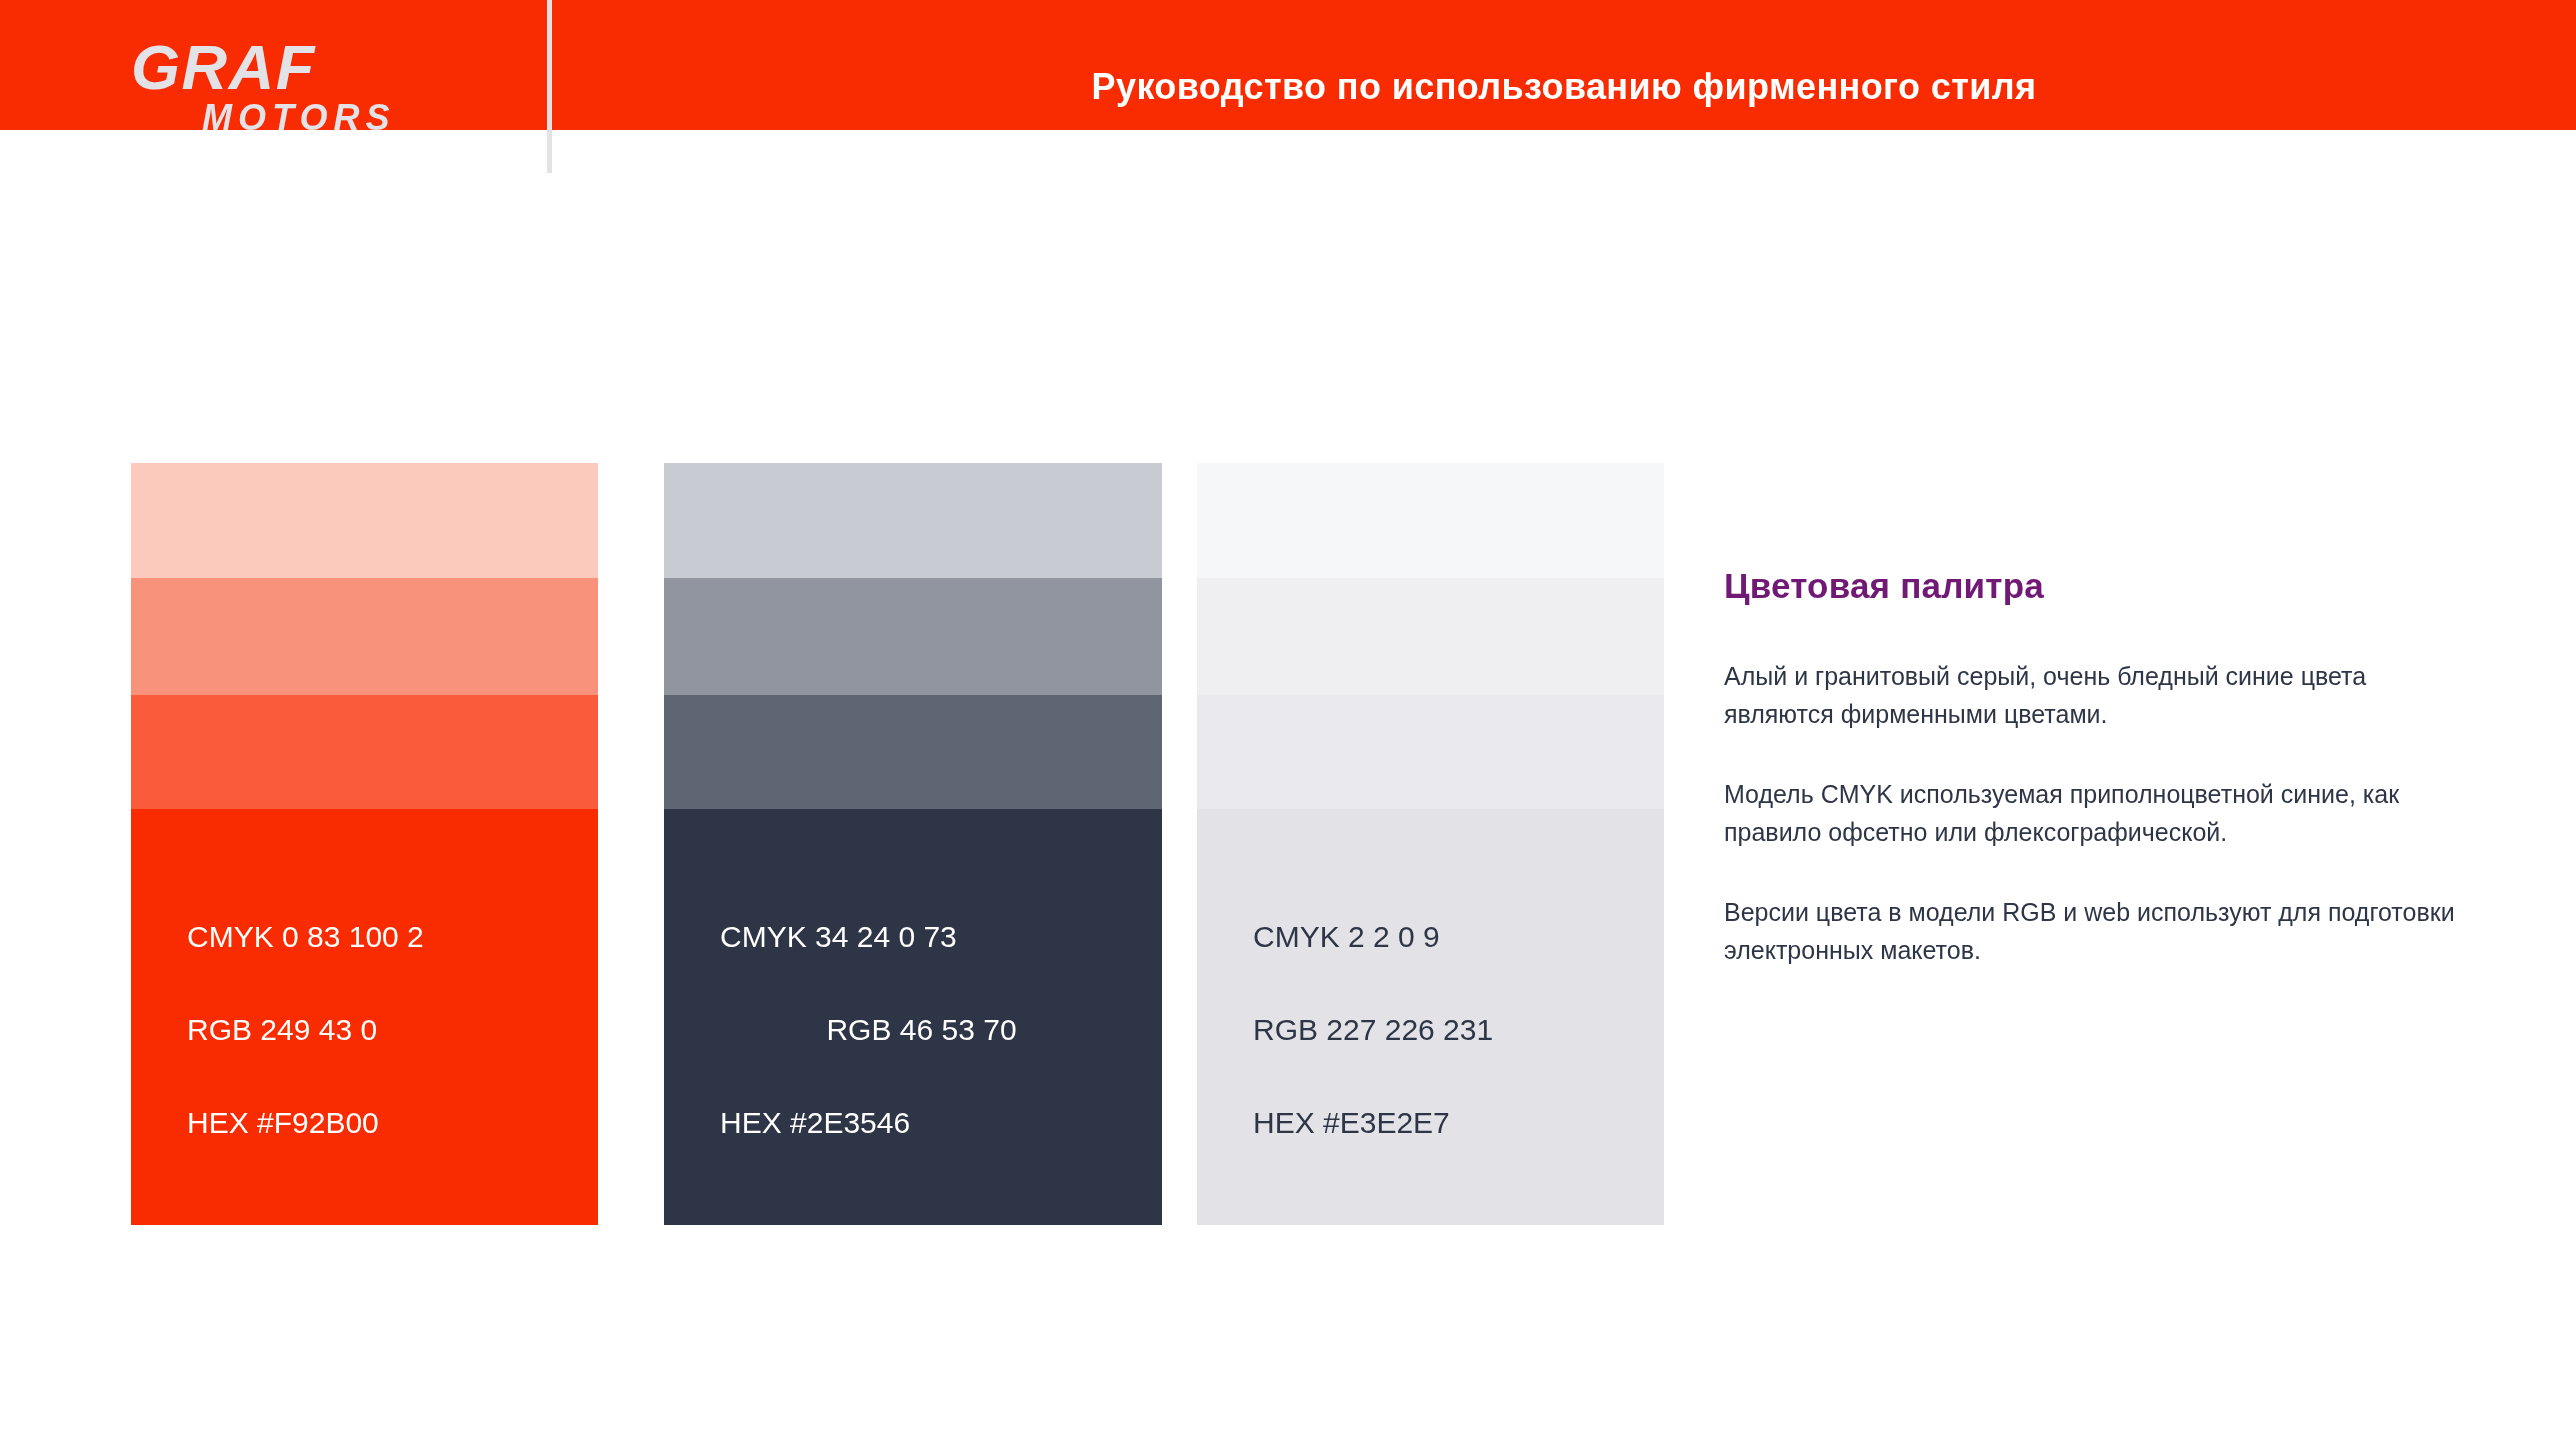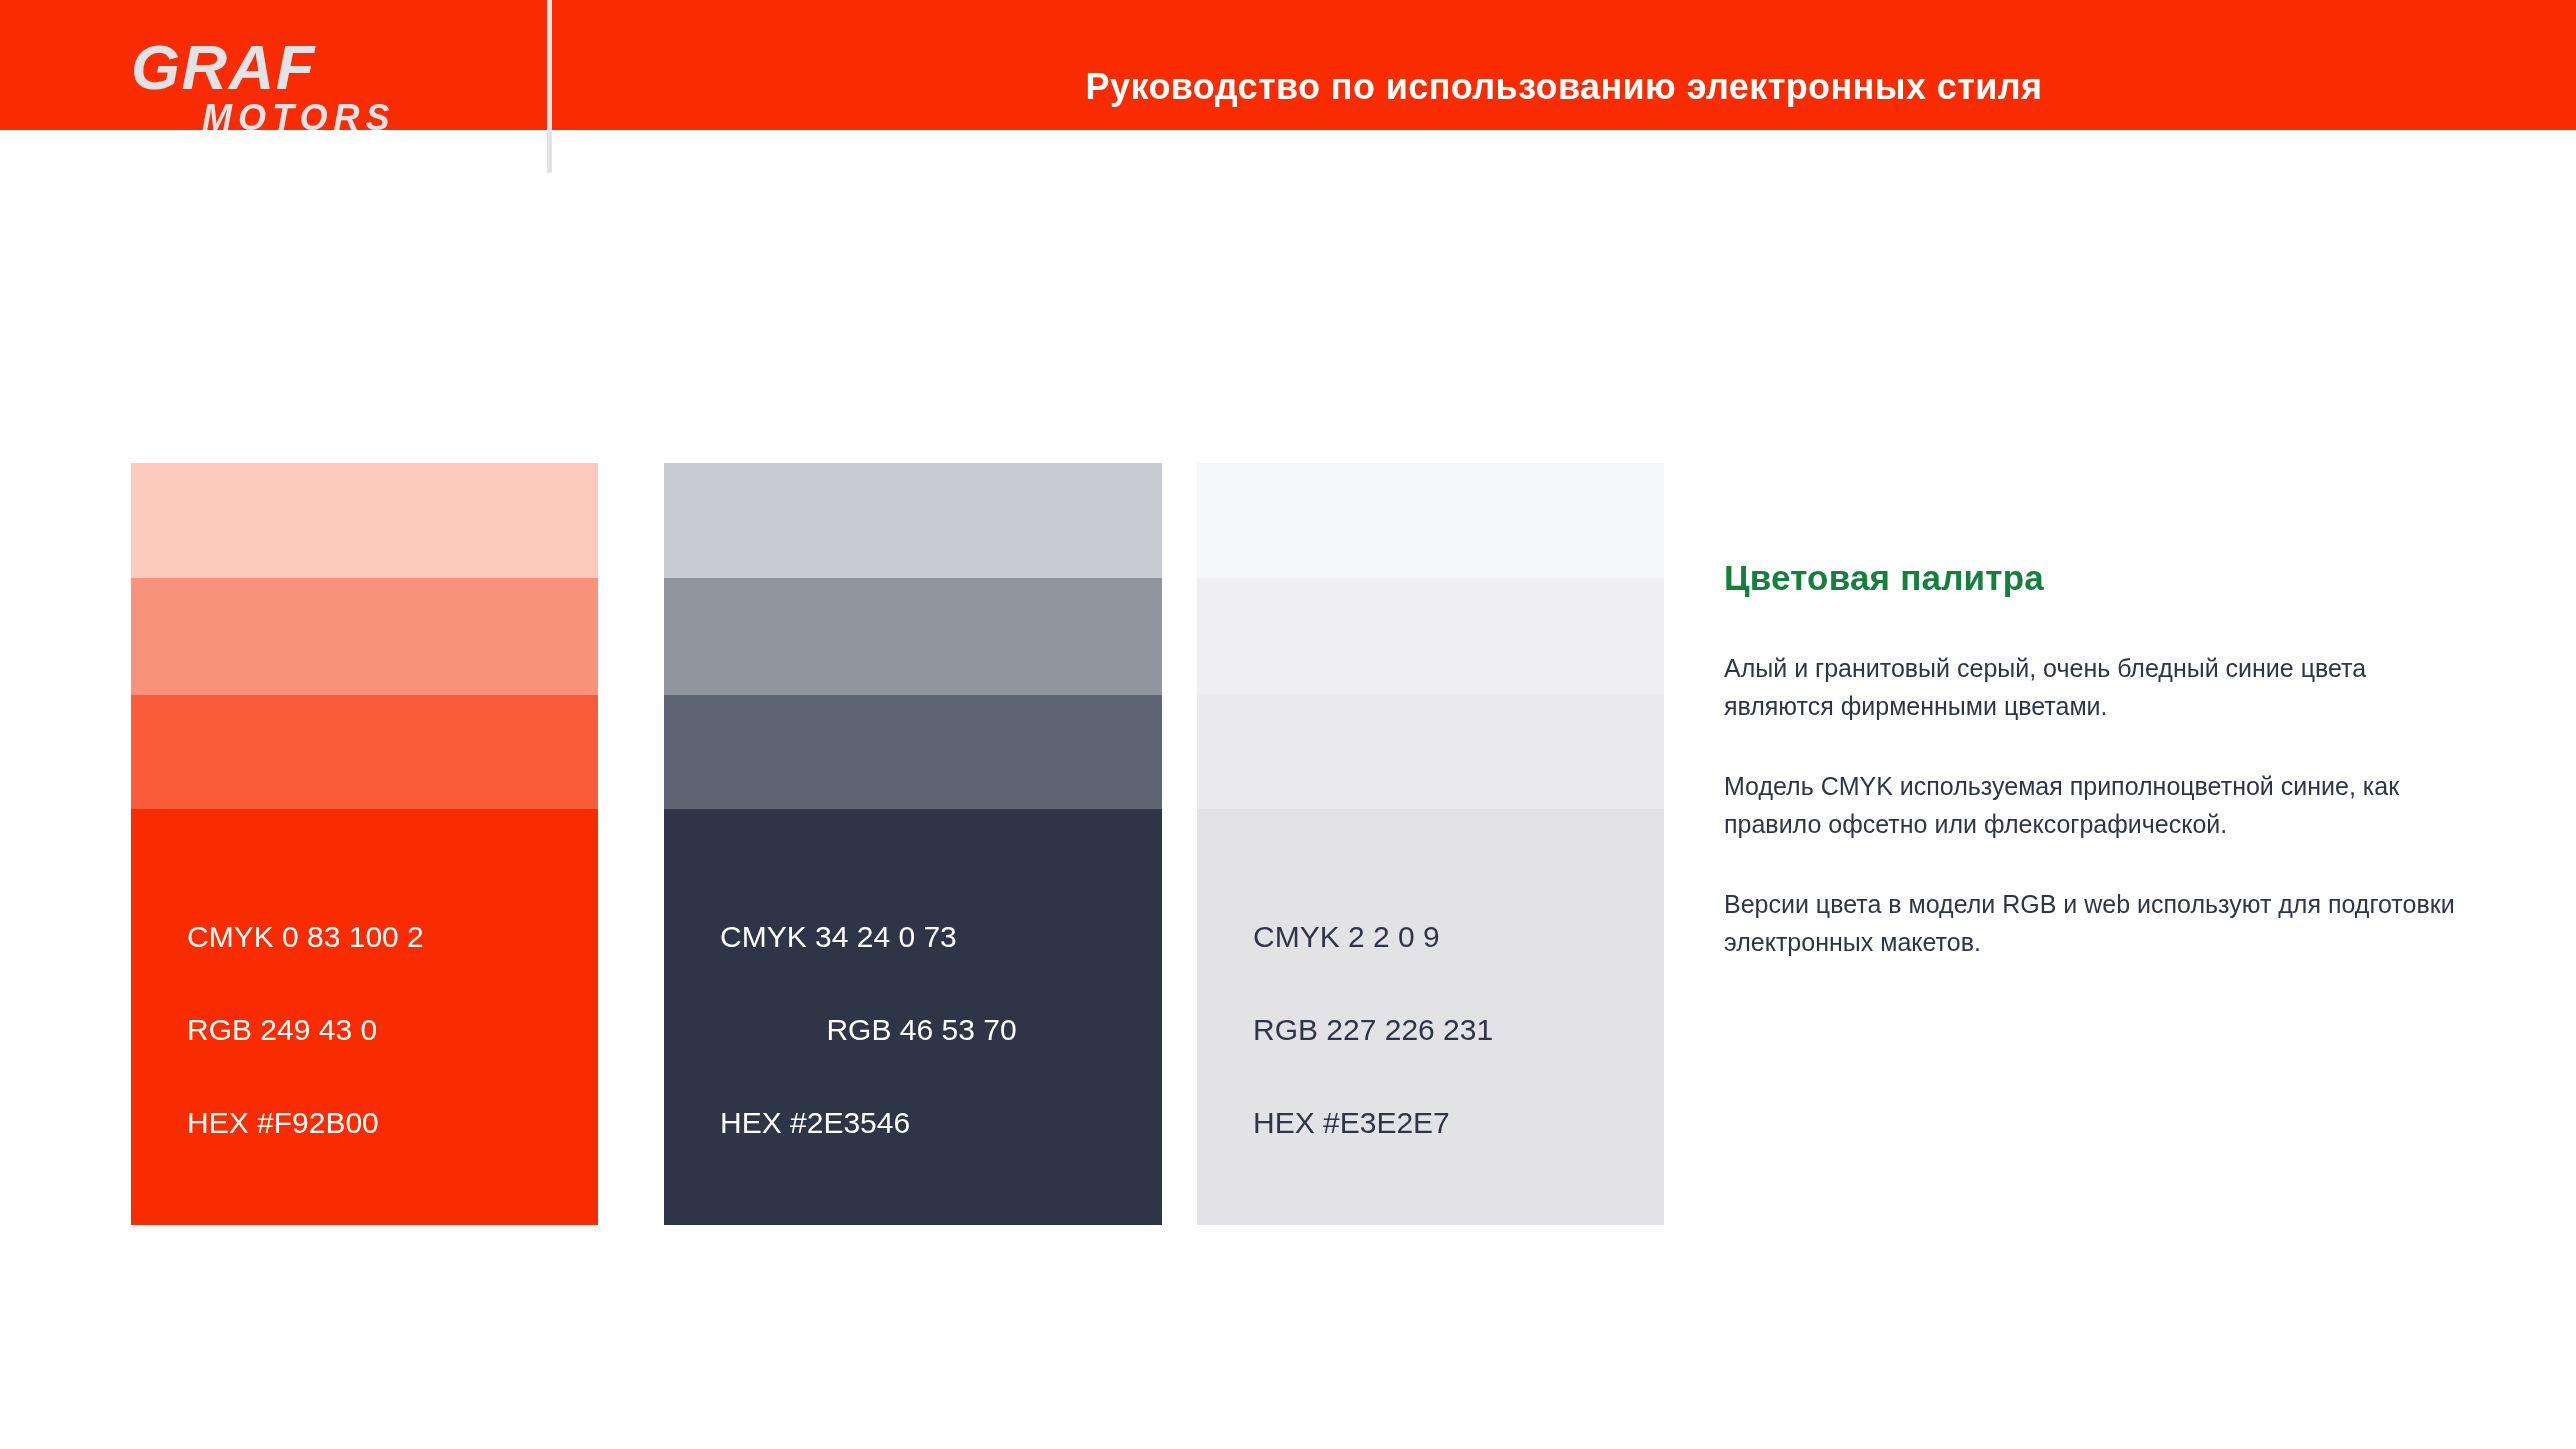--- a/index.html
+++ b/index.html
@@ -139,21 +139,21 @@
 
 <div class="header" style="background: rgb(249, 43, 0);">
 
   <div class="logo-block">
     <div class="logo-graf" style="color: rgb(227, 226, 231);">GRAF</div>
     <div class="logo-motors" style="color: rgb(227, 226, 231);">MOTORS</div>
   </div>
 
   <div class="header-divider" style="background: rgb(227, 226, 231);"></div>
 
-  <div class="header-title" style="color: rgb(255, 255, 255);">Руководство по использованию электронных стиля</div>
+  <div class="header-title" style="color: rgb(255, 255, 255);">Руководство по использованию фирменного стиля</div>
 </div>
 
 <div class="swatch col-0">
   <div class="tint tint-0" style="background: rgb(252, 201, 189);"></div>
   <div class="tint tint-1" style="background: rgb(248, 146, 123);"></div>
   <div class="tint tint-2" style="background: rgb(250, 91, 59);"></div>
   <div class="tint tint-3" style="background: rgb(249, 43, 0);"></div>
   <div class="swatch-labels">
     <div class="swatch-label" style="color: rgb(255, 255, 255);">CMYK 0 83 100 2</div>
     <div class="swatch-label" style="color: rgb(255, 255, 255);">RGB 249 43 0</div>
@@ -179,18 +179,18 @@
   <div class="tint tint-2" style="background: rgb(234, 234, 238);"></div>
   <div class="tint tint-3" style="background: rgb(227, 226, 231);"></div>
   <div class="swatch-labels">
     <div class="swatch-label" style="color: rgb(46, 53, 70);">CMYK 2 2 0 9</div>
     <div class="swatch-label" style="color: rgb(46, 53, 70); margin-top: 15px;">RGB 227 226 231</div>
     <div class="swatch-label" style="color: rgb(46, 53, 70);">HEX #E3E2E7</div>
   </div>
 </div>
 
 <div class="info-panel">
-  <div class="info-heading" style="color: #15803d;">Цветовая палитра</div>
+  <div class="info-heading" style="color: #701a75; margin-top: 8px;">Цветовая палитра</div>
   <p class="info-para" style="color: rgb(46, 53, 70);">Алый и гранитовый серый, очень бледный синие цвета являются фирменными цветами.</p>
   <p class="info-para" style="color: rgb(46, 53, 70);">Модель CMYK используемая приполноцветной синие, как правило офсетно или флексографической.</p>
   <p class="info-para" style="color: rgb(46, 53, 70);">Версии цвета в модели RGB и web используют для подготовки электронных макетов.</p>
 </div>
 
 
 </body></html>

